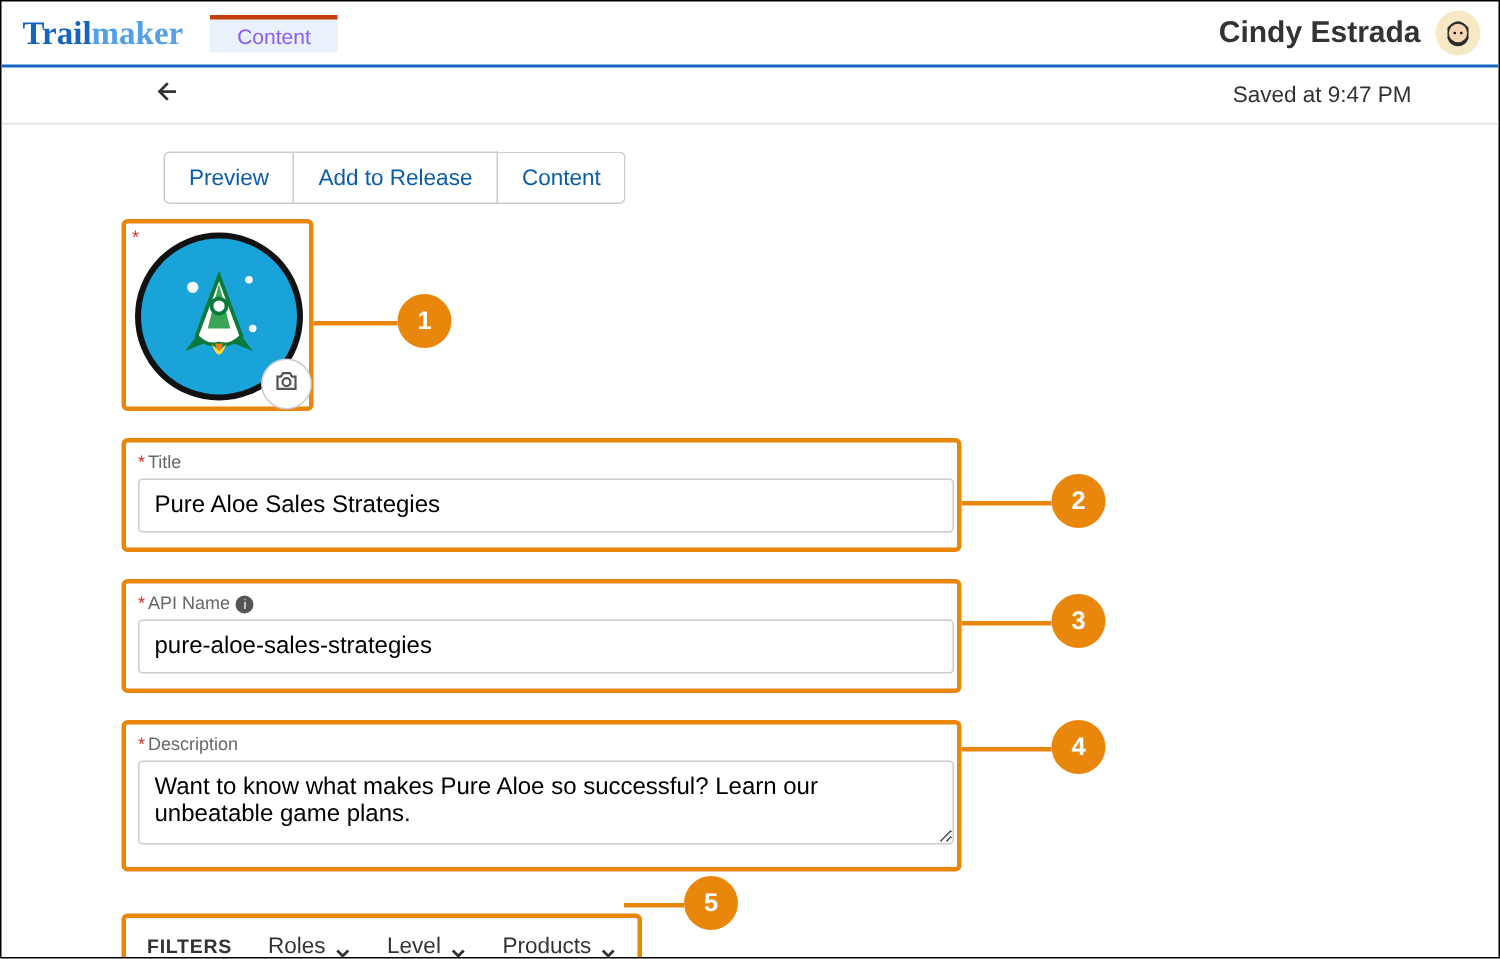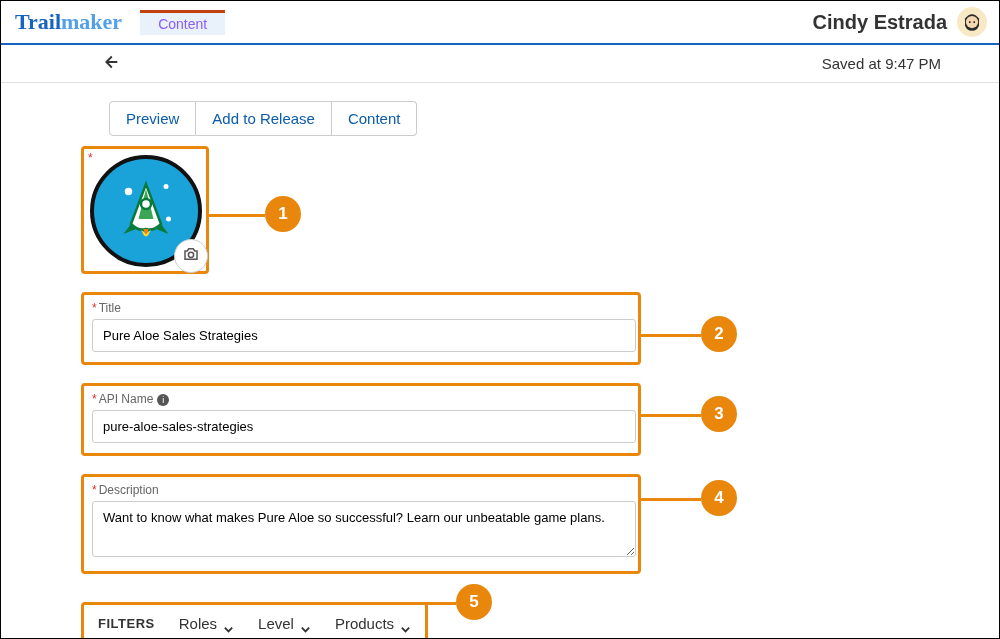--- a/index.html
+++ b/index.html
@@ -126,21 +126,21 @@
     display:inline-flex; width:12px;height:12px;border-radius:50%;
     background:#555;color:#fff;font-size:9px;
     align-items:center;justify-content:center;margin-left:4px;
     vertical-align:middle;
   }
   .text-input {
     width:100%;
     border:1px solid #ccc;
     border-radius:3px;
     padding:8px 10px;
-    font-size:13px;
+    font-size:16px;
     font-family:inherit;
   }
   textarea.text-input { resize: both; height:56px; }
 
   .filters-bar {
     margin-top:28px;
     border:3px solid #e8870c;
     border-radius:4px;
     display:inline-flex;
     align-items:center;

